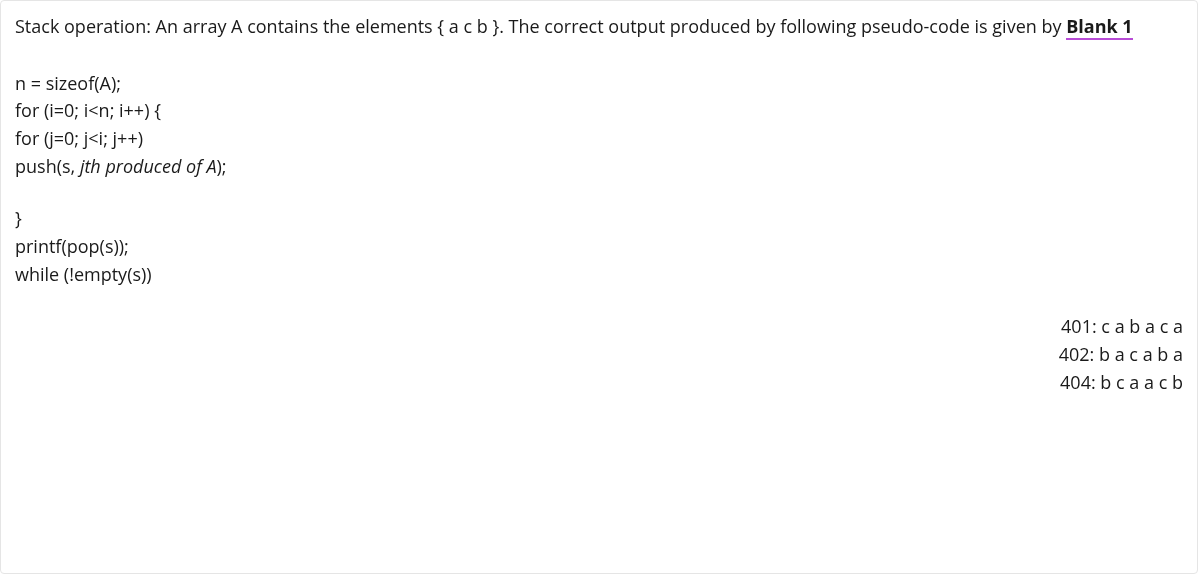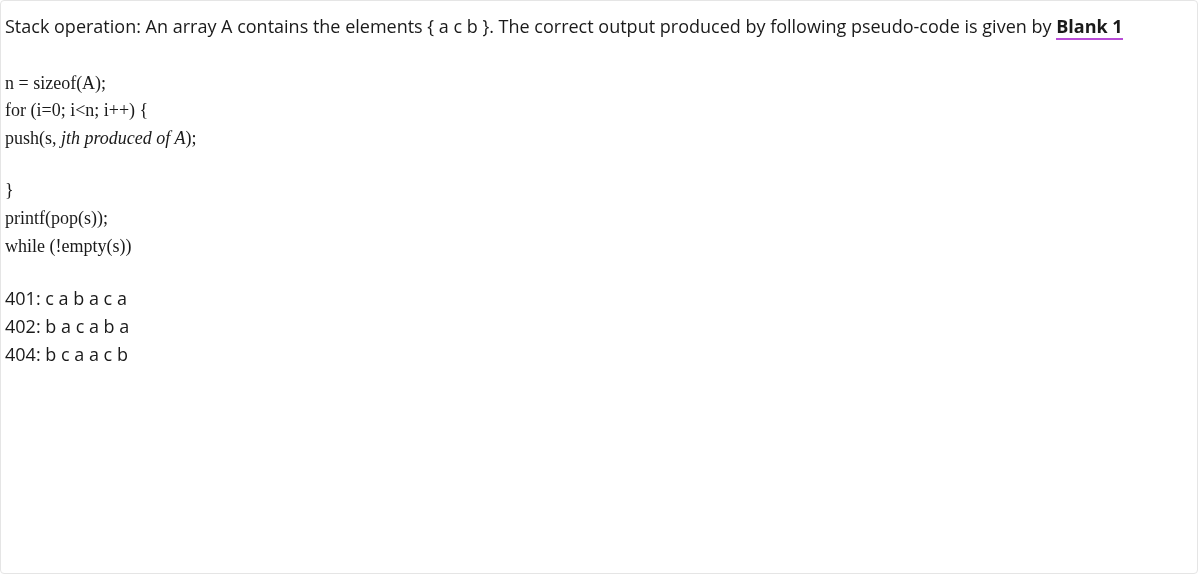--- a/index.html
+++ b/index.html
@@ -12,61 +12,62 @@
     font-size: 18px;
     color: #1a1a1a;
     overflow: hidden;
   }
   .card {
     border: 1px solid #e5e5e5;
     border-radius: 4px;
     width: 1198px;
     height: 574px;
     box-sizing: border-box;
-    padding: 10px 14px 14px 4px;
+    padding: 10px 14px 14px 14px;
   }
   .question {
     line-height: 1.7;
     margin-bottom: 28px;
   }
   .blank {
     font-weight: 700;
     color: #1a1a1a;
     border-bottom: 2px solid #b84bd6;
     padding-bottom: 0px;
   }
   .code {
     line-height: 1.55;
   }
   .code .line {
     white-space: pre;
-    font-family: Liberation Serif, serif;
   }
   .italic {
     font-style: italic;
   }
   .gap {
     height: 24px;
   }
   .options {
     line-height: 1.55;
+    text-align: right;
   }
 </style>
 </head>
 <body>
 
 <div class="card">
 
   <div class="question">
     <span>Stack operation: An array A contains the elements { a c b }. The correct output produced by following pseudo-code is given by </span><span class="blank">Blank 1</span>
   </div>
 
   <div class="code">
     <div class="line">n = sizeof(A);</div>
     <div class="line">for (i=0; i&lt;n; i++) {</div>
+    <div class="line">for (j=0; j&lt;i; j++)</div>
     <div class="line"><span>push(s, </span><span class="italic">jth produced of A</span><span>);</span></div>
     <div class="gap"></div>
     <div class="line">}</div>
     <div class="line">printf(pop(s));</div>
     <div class="line">while (!empty(s))</div>
   </div>
 
   <div class="gap"></div>
 
   <div class="options">

